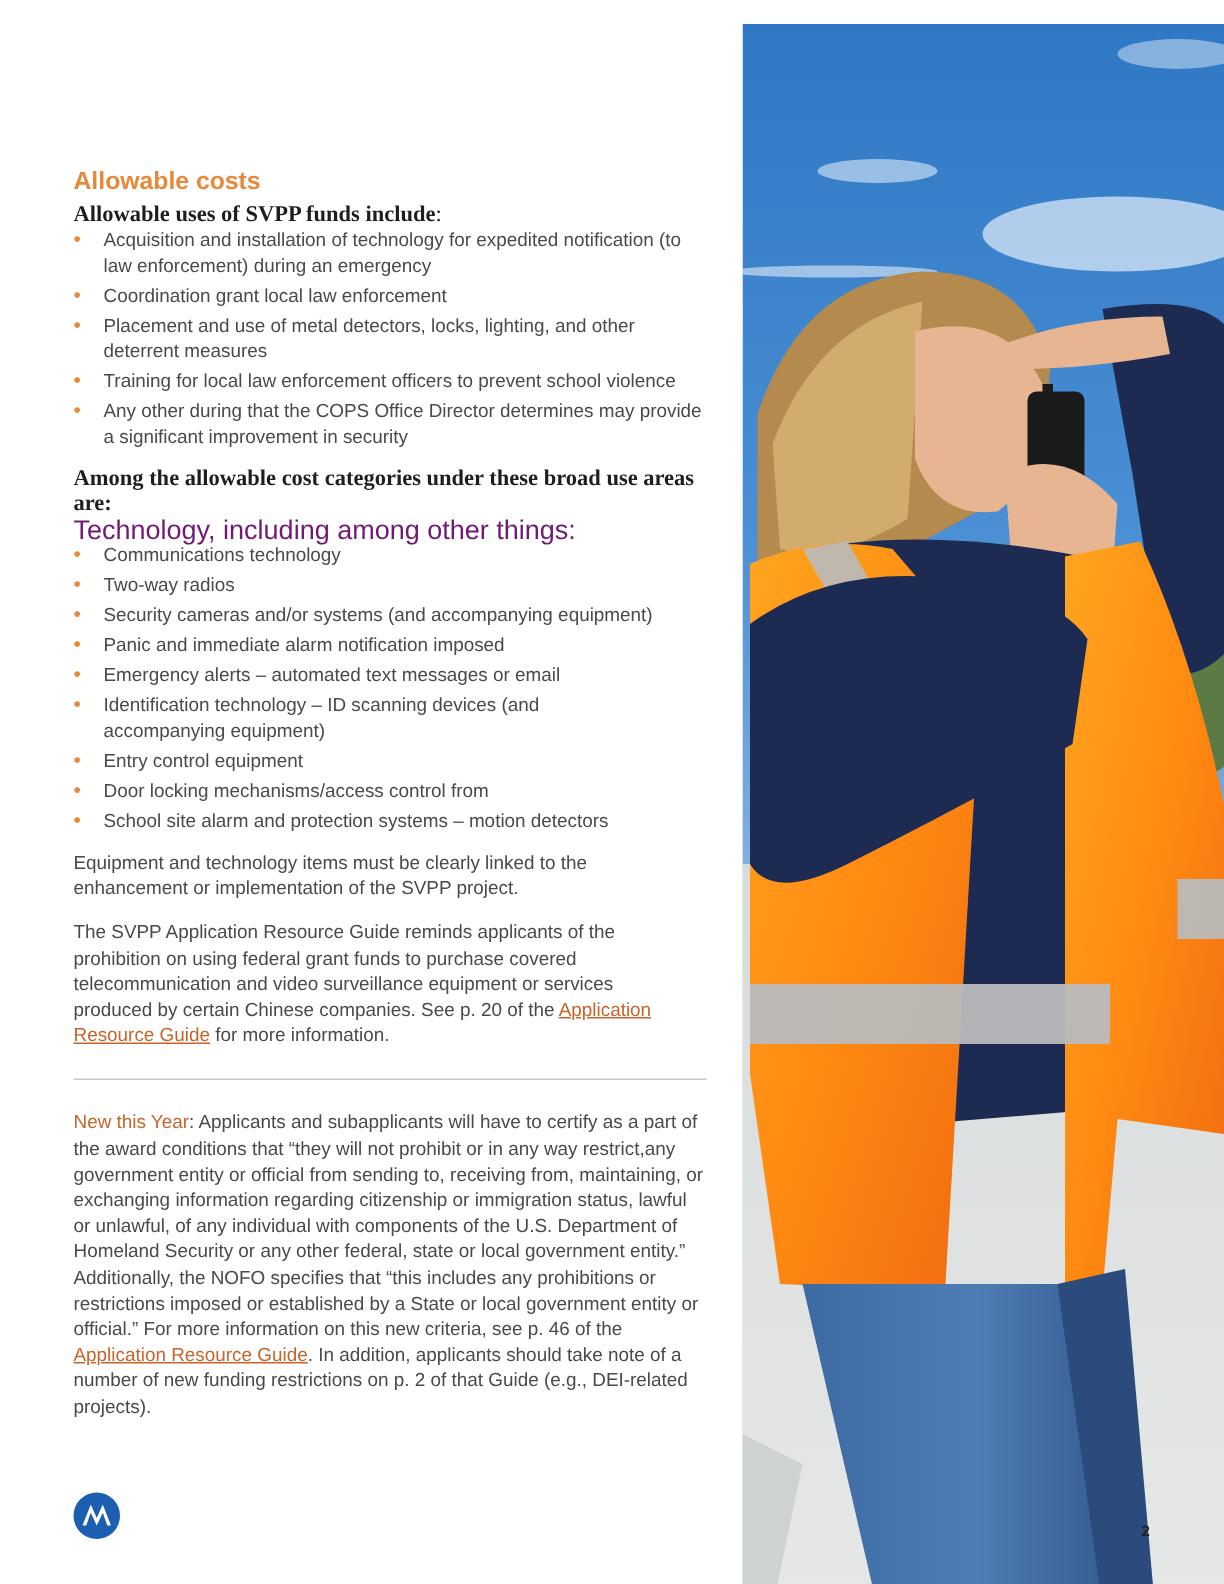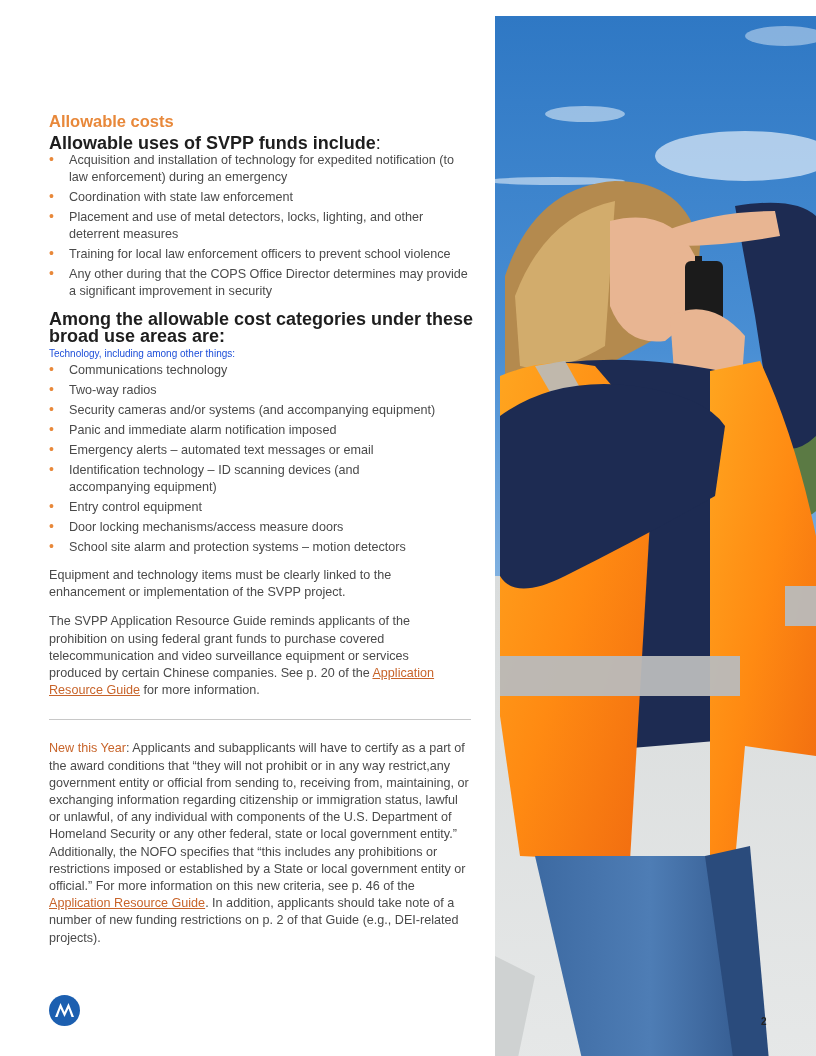--- a/index.html
+++ b/index.html
@@ -4,22 +4,22 @@
   <style>
     * { box-sizing: border-box; margin: 0; padding: 0; }
     html, body { width: 816px; height: 1056px; overflow: hidden; background: #ffffff; }
     body { position: relative; font-family: "Liberation Sans", sans-serif; color: #444444; }
 
     .page { position: absolute; left: 0; top: 16px; width: 720px; height: 1056px; }
 
     
     .content { position: absolute; left: 49px; top: 95px; width: 425px; }
     .section-title { color: #e8883a; font-size: 16.5px; font-weight: bold; line-height: 20px; margin-bottom: 4px; }
-    .subhead { color: #1e1e1e; font-size: 18px; font-weight: bold; line-height: 17px; }
-    .subhead-normal { color: #1d4ed8; font-size: 10px; line-height: 17px; }
+    .subhead { color: #1e1e1e; font-size: 15px; font-weight: bold; line-height: 17px; font-family: Liberation Serif, serif; }
+    .subhead-normal { color: #701a75; font-size: 18px; line-height: 17px; }
 
     ul.bullets { list-style: none; }
     ul.bullets li { position: relative; padding-left: 20px; font-size: 12.6px; line-height: 17px; color: #4a4a4a; margin-bottom: 3px; }
     ul.bullets li .bullet { position: absolute; left: 0; top: -1px; color: #e8883a; font-size: 14px; }
 
     .gap { height: 10px; }
     p.body { font-size: 12.6px; line-height: 17.2px; color: #4a4a4a; }
     a.link { color: #c8642a; text-decoration: underline; }
     .new-label { color: #c8642a; font-weight: normal; }
 
@@ -39,39 +39,39 @@
 <body>
 
 <div class="page">
 
   <div class="content">
     <h2 class="section-title">Allowable costs</h2>
 
     <div class="subhead"><span>Allowable uses of SVPP funds include</span><span style="font-weight:normal">:</span></div>
     <ul class="bullets">
       <li><span class="bullet">•</span><span>Acquisition and installation of technology for expedited notification (to law enforcement) during an emergency</span></li>
-      <li><span class="bullet">•</span><span>Coordination with state law enforcement</span></li>
+      <li><span class="bullet">•</span><span>Coordination grant local law enforcement</span></li>
       <li><span class="bullet">•</span><span>Placement and use of metal detectors, locks, lighting, and other deterrent measures</span></li>
       <li><span class="bullet">•</span><span>Training for local law enforcement officers to prevent school violence</span></li>
       <li><span class="bullet">•</span><span>Any other during that the COPS Office Director determines may provide a significant improvement in security</span></li>
     </ul>
 
     <div class="gap" style="height:8px"></div>
 
     <div class="subhead">Among the allowable cost categories under these broad use areas are:</div>
     <div class="subhead-normal">Technology, including among other things:</div>
     <ul class="bullets">
       <li><span class="bullet">•</span><span>Communications technology</span></li>
       <li><span class="bullet">•</span><span>Two-way radios</span></li>
       <li><span class="bullet">•</span><span>Security cameras and/or systems (and accompanying equipment)</span></li>
       <li><span class="bullet">•</span><span>Panic and immediate alarm notification imposed</span></li>
       <li><span class="bullet">•</span><span>Emergency alerts – automated text messages or email</span></li>
       <li style="width:330px"><span class="bullet">•</span><span>Identification technology – ID scanning devices (and accompanying equipment)</span></li>
       <li><span class="bullet">•</span><span>Entry control equipment</span></li>
-      <li><span class="bullet">•</span><span>Door locking mechanisms/access measure doors</span></li>
+      <li><span class="bullet">•</span><span>Door locking mechanisms/access control from</span></li>
       <li><span class="bullet">•</span><span>School site alarm and protection systems – motion detectors</span></li>
     </ul>
 
     <div class="gap" style="height:8px"></div>
     <p class="body" style="width:370px">Equipment and technology items must be clearly linked to the enhancement or implementation of the SVPP project.</p>
 
     <div class="gap" style="height:12px"></div>
     <p class="body" style="width:390px"><span>The SVPP Application Resource Guide reminds applicants of the prohibition on using federal grant funds to purchase covered telecommunication and video surveillance equipment or services produced by certain Chinese companies. See p. 20 of the </span><a class="link">Application Resource Guide</a><span> for more information.</span></p>
 
     <div class="divider"></div>

